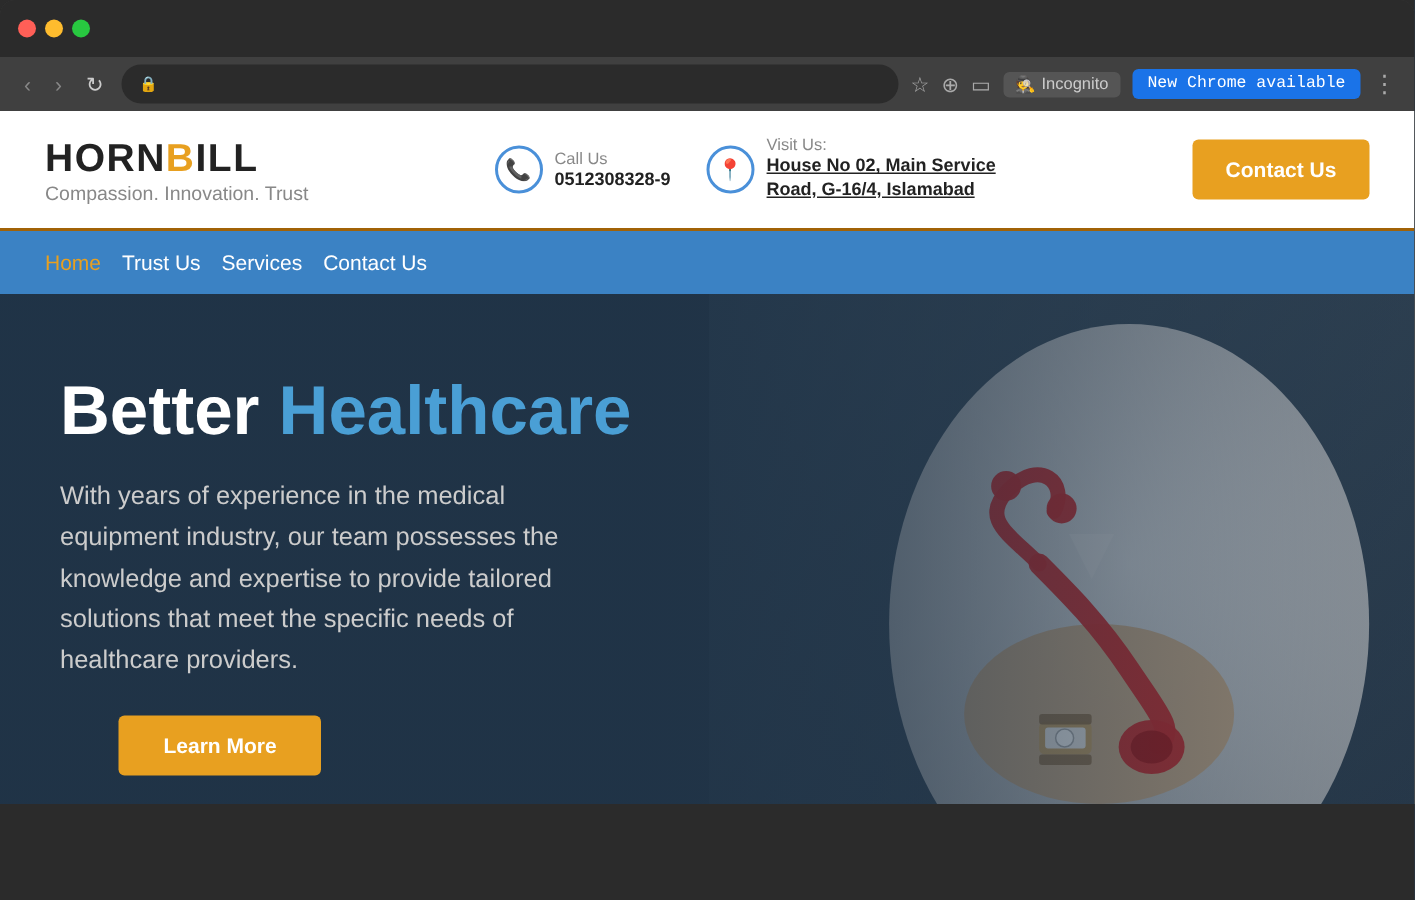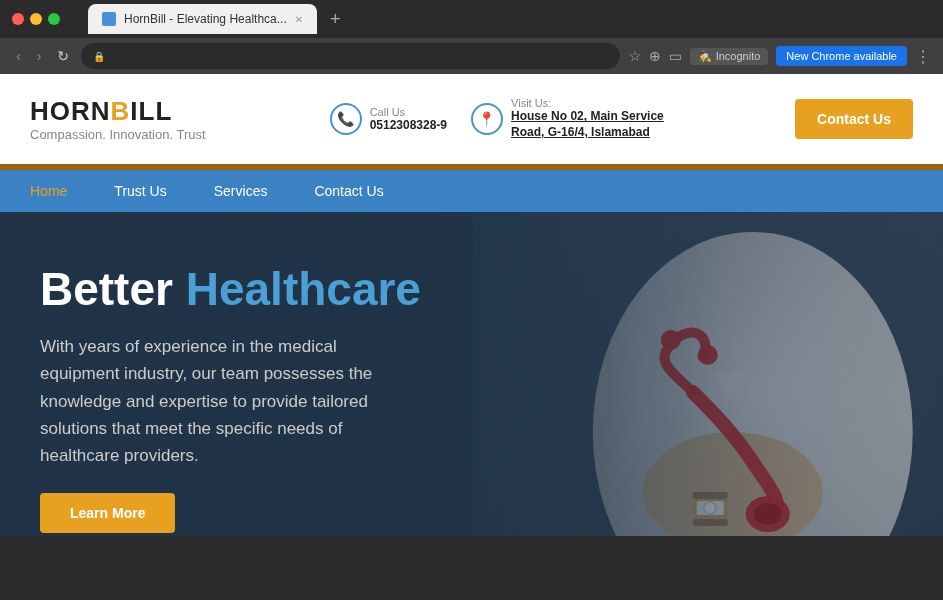--- a/index.html
+++ b/index.html
@@ -66,36 +66,36 @@
     .address-text { font-size: 13px; color: #ddd; flex: 1; }
     .address-bar-actions { display: flex; gap: 8px; align-items: center; }
     .browser-action { color: #aaa; font-size: 14px; cursor: pointer; }
     .incognito-badge {
       display: flex; align-items: center; gap: 4px;
       background: #555; border-radius: 4px; padding: 2px 8px;
       font-size: 11px; color: #ccc;
     }
     .new-chrome-btn {
       background: #1a73e8; color: white; border-radius: 4px;
-      padding: 4px 10px; font-size: 11px; cursor: pointer;
+      padding: 4px 10px; font-size: 11px; cursor: pointer; font-family: Liberation Mono, monospace;
     }
     .more-btn { color: #aaa; font-size: 16px; cursor: pointer; }
 
     
     .website { width: 100%; height: 462px; background: white; overflow: hidden; position: relative; }
 
     
     .site-header {
       background: white;
       display: flex;
       align-items: center;
       justify-content: space-between;
       padding: 12px 30px;
-      height: 96px;
-      border-bottom: 6px solid #a16207;
+      height: 80px;
+      border-bottom: 2px solid #a16207;
     }
     .logo-area { display: flex; flex-direction: column; }
     .logo-text { font-size: 26px; font-weight: bold; letter-spacing: 1px; }
     .logo-horn { color: #222; }
     .logo-b { color: #e8a020; }
     .logo-tagline { font-size: 13px; color: #888; }
     .header-center { display: flex; align-items: center; gap: 24px; }
     .contact-info { display: flex; align-items: center; gap: 8px; }
     .contact-icon { width: 32px; height: 32px; border-radius: 50%; border: 2px solid #4a90d9; display: flex; align-items: center; justify-content: center; color: #4a90d9; font-size: 14px; }
     .contact-details { font-size: 11px; }
@@ -108,21 +108,21 @@
       font-weight: bold; cursor: pointer;
     }
 
     
     .site-nav {
       background: #3b82c4;
       display: flex;
       align-items: center;
       padding: 12px 30px;
       height: 42px;
-      gap: 47px;
+      gap: 14px;
     }
     .nav-item { font-size: 14px; color: white; cursor: pointer; padding: 10px 0; text-decoration: none; }
     .nav-item.active { color: #e8a020; }
 
     
     .hero {
       position: relative;
       height: 340px;
       overflow: hidden;
       background: #2a3a4a;
@@ -148,41 +148,33 @@
       padding: 50px 40px 30px 40px;
       max-width: 500px;
     }
     .hero-title { font-size: 46px; color: white; font-weight: bold; line-height: 1.2; margin-bottom: 16px; }
     .hero-title-highlight { color: #4a9fd5; }
     .hero-desc { font-size: 17px; color: #ccc; line-height: 1.6; max-width: 340px; margin-bottom: 24px; }
     .learn-more-btn {
       background: #e8a020; color: white;
       border: none; border-radius: 4px;
       padding: 12px 30px; font-size: 14px;
-      font-weight: bold; cursor: pointer;
+      font-weight: bold; cursor: pointer; margin-left: 39px;
     }
   </style>
 </head>
 <body>
 
 <div class="browser-chrome">
 
   <div class="browser-titlebar">
     <div class="traffic-lights">
       <div class="traffic-light tl-red"></div>
       <div class="traffic-light tl-yellow"></div>
       <div class="traffic-light tl-green"></div>
-    </div>
-    <div class="tab-bar">
-      <div class="tab active">
-        <div class="tab-favicon" style="background:#4a90d9;border-radius:2px;width:14px;height:14px;"></div>
-        <span>HornBill - Elevating Healthca...</span>
-        <span class="tab-close">✕</span>
-      </div>
-      <div class="new-tab-btn">+</div>
     </div>
   </div>
 
   <div class="address-bar-row">
     <span class="nav-btn">‹</span>
     <span class="nav-btn">›</span>
     <span class="nav-btn active">↻</span>
     <div class="address-bar">
       <span class="lock-icon">🔒</span>
     </div>

